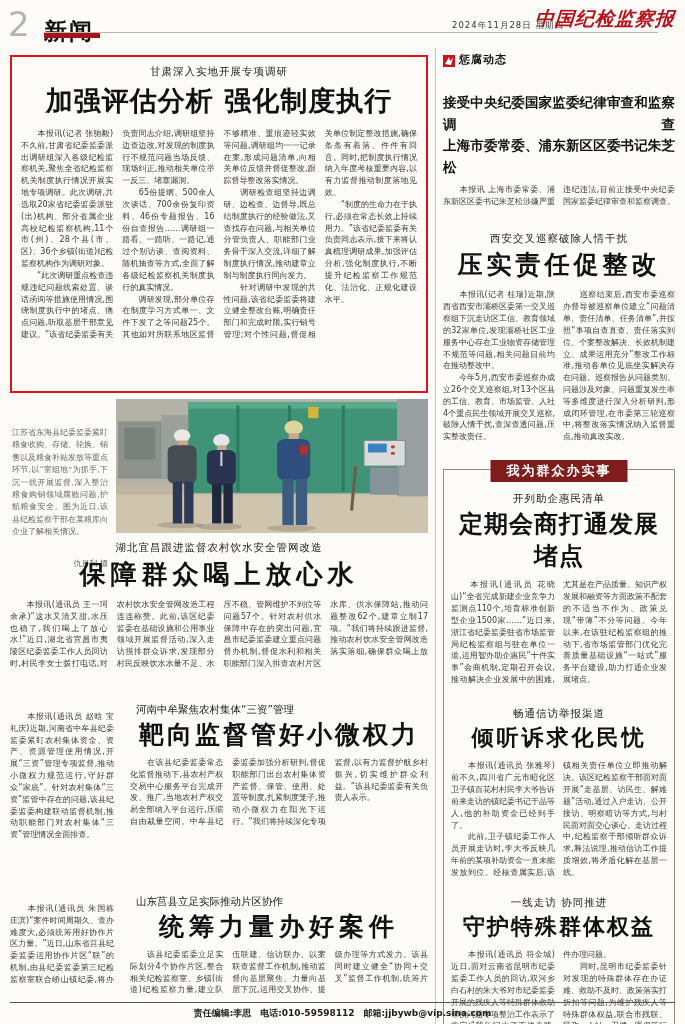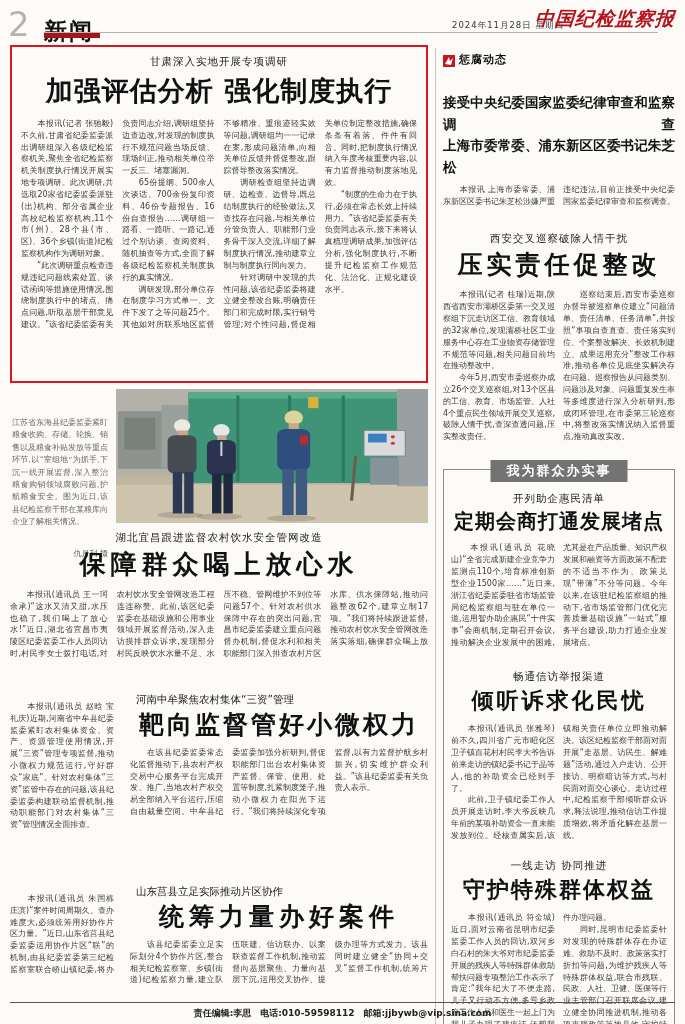--- a/index.html
+++ b/index.html
@@ -23,21 +23,21 @@
   .col-left{ width:418px; }
   .vrule{ width:1px; background:#c8c5bf; margin:4px 7px 0 7px; }
   .col-right{ flex:1; }
 
   .kicker{ text-align:center; font-size:10.5px; color:#222; letter-spacing:1px; }
   .headline{ text-align:center; font-weight:bold; color:#111; font-family:"DejaVu Sans", sans-serif; }
   .bodytext{ font-size:8px; line-height:1.48; text-align:justify; color:#3a3a3a;
              white-space:pre-line; overflow:hidden; }
 
   
-  .lead{ border:2.5px solid #e0121b; margin-top:1px; padding:8px 9px 16px 9px; height:338px; }
+  .lead{ border:2.5px solid #e0121b; margin-top:11px; padding:8px 9px 16px 9px; height:338px; }
   .lead .headline{ font-size:27px; letter-spacing:1px; margin:4px 0 9px 0; }
   .lead .bodytext{ column-count:4; column-gap:9px; height:264px; }
 
   
   .photo-row{ display:flex; margin-top:6px; height:134px; }
   .caption{ width:106px; padding:28px 8px 0 2px; font-size:8px; line-height:1.55; color:#6a6a68;
             font-family:"DejaVu Serif", serif; text-align:justify; }
   .caption .credit{ display:block; text-align:right; margin-top:19px; color:#555; }
   .photo{ flex:1; background:#b9b6ae; position:relative; }
   .photo svg{ display:block; width:100%; height:100%; }
@@ -69,26 +69,26 @@
   .brief .bheadline{ font-size:13.5px; font-weight:bold; line-height:1.6; text-align:justify;
                      text-align-last:justify; color:#111; }
   .brief .bodytext{ column-count:2; column-gap:8px; height:34px; margin-top:6px; }
 
   .xian{ margin-top:14px; }
   .xian .headline{ font-size:25px; letter-spacing:4px; margin:2px 0 8px 0; }
   .xian .bodytext{ column-count:2; column-gap:8px; height:162px; }
 
   .group-box{ border:1px solid #8f8c86; margin-top:18px; position:relative; padding:16px 7px 6px 7px; }
   .banner{ position:absolute; top:-10px; left:50%; transform:translateX(-50%);
-           background:#737373; color:#fff; font-size:13px; font-weight:bold; letter-spacing:2px;
+           background:#7f1d1d; color:#fff; font-size:13px; font-weight:bold; letter-spacing:2px;
            padding:2px 16px; white-space:nowrap; }
   .gsec{ margin-top:6px; }
   .gsec .headline{ margin:2px 0 7px 0; }
   .gsec .bodytext{ column-count:2; column-gap:8px; }
-  .g1 .headline{ font-size:20px; letter-spacing:1px; }
+  .g1 .headline{ font-size:24px; letter-spacing:1px; }
   .g1 .bodytext{ height:122px; }
   .g2 .headline{ font-size:22px; letter-spacing:3px; }
   .g2 .bodytext{ height:130px; }
   .g3 .headline{ font-size:22px; letter-spacing:2px; }
   .g3 .bodytext{ height:148px; }
 
   
   .ftr{ position:absolute; left:10px; right:10px; bottom:0; height:22px;
         border-top:1px solid #57554f; display:flex; justify-content:center; gap:9px;
         align-items:center; font-size:9px; font-weight:bold; color:#222; }

